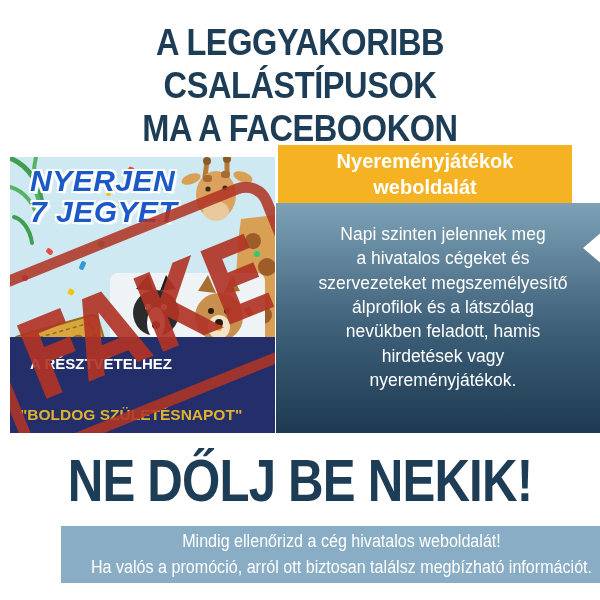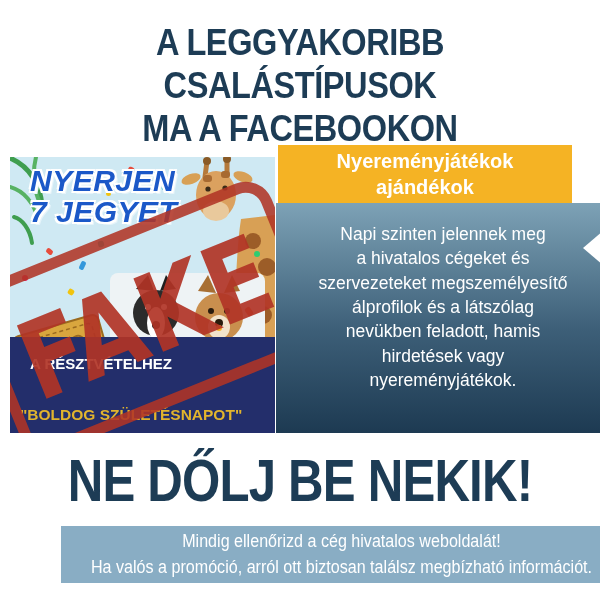--- a/index.html
+++ b/index.html
@@ -160,21 +160,21 @@
     <div class="cta1">A RÉSZTVÉTELHEZ</div>
     <div class="cta3">"BOLDOG SZÜLETÉSNAPOT"</div>
 
     <div class="stamp">
       <div class="stamp-text">FAKE</div>
     </div>
   </div>
 
   <div class="category-tag">
     <div>Nyereményjátékok</div>
-    <div>ajándékok</div>
+    <div>weboldalát</div>
   </div>
 
   <div class="description-panel">
     <div class="panel-notch"></div>
     <div class="description-text">Napi szinten jelennek meg
 a hivatalos cégeket és
 szervezeteket megszemélyesítő
 álprofilok és a látszólag
 nevükben feladott, hamis
 hirdetések vagy

